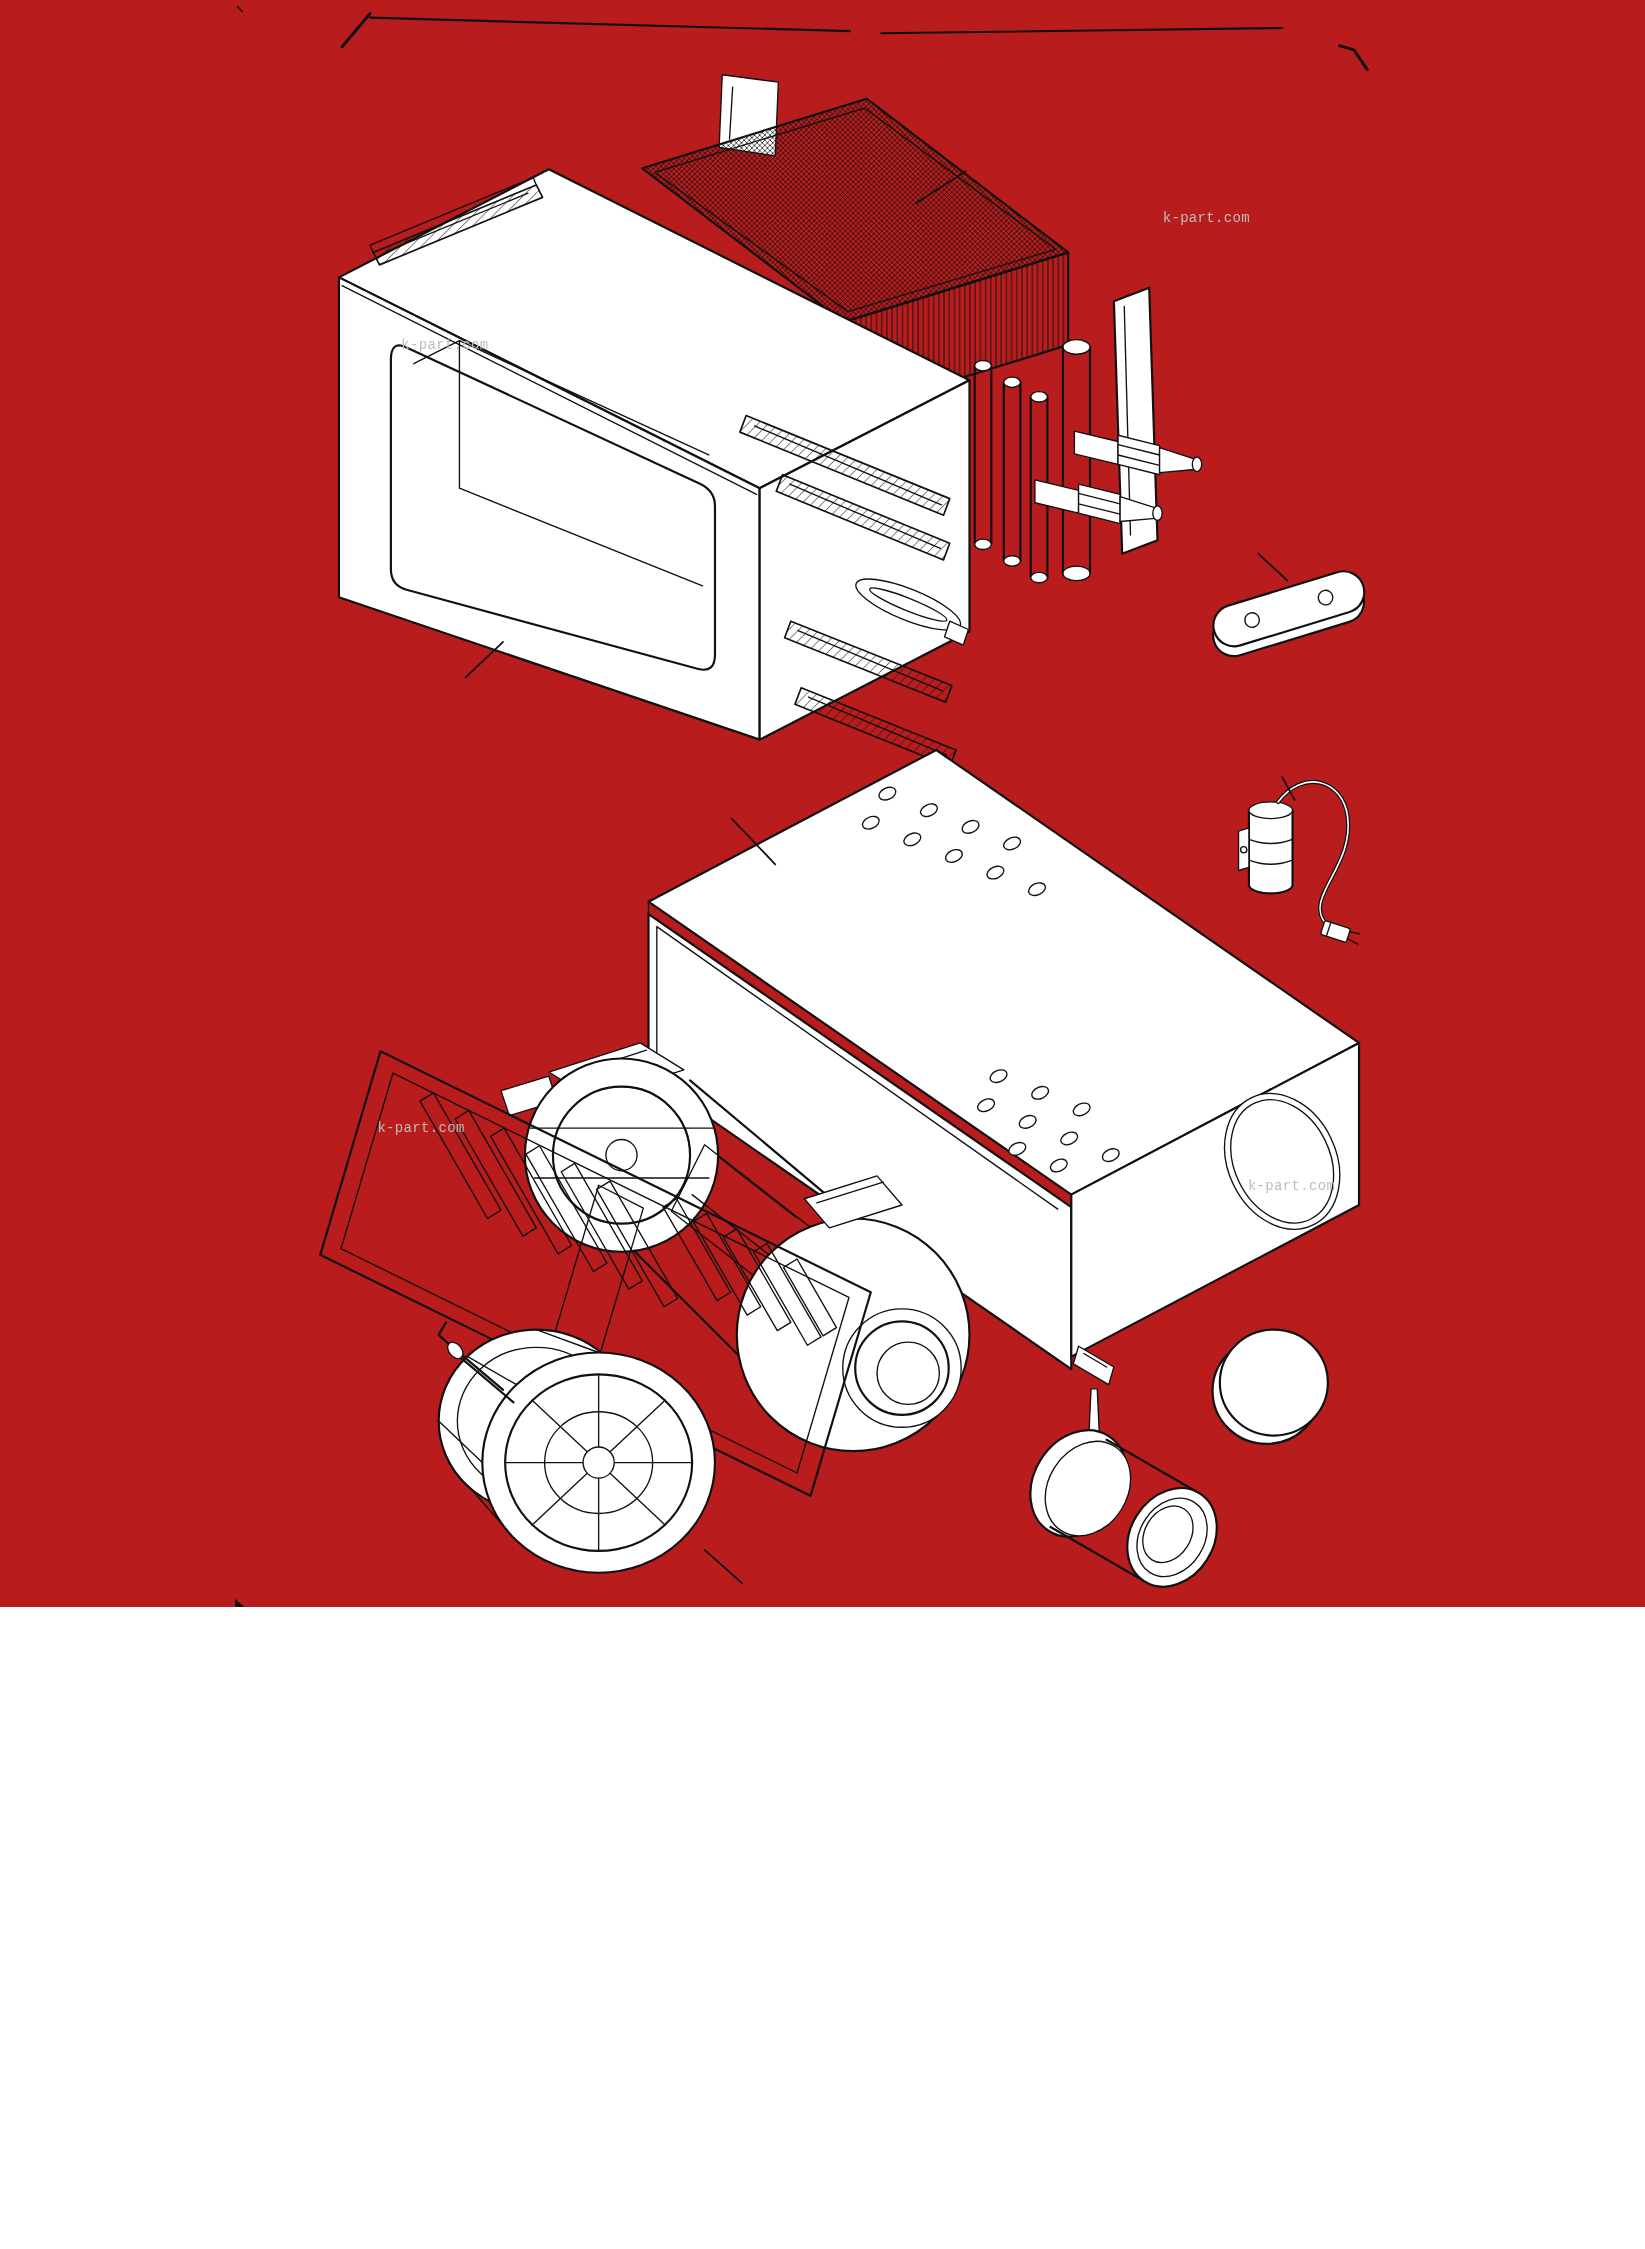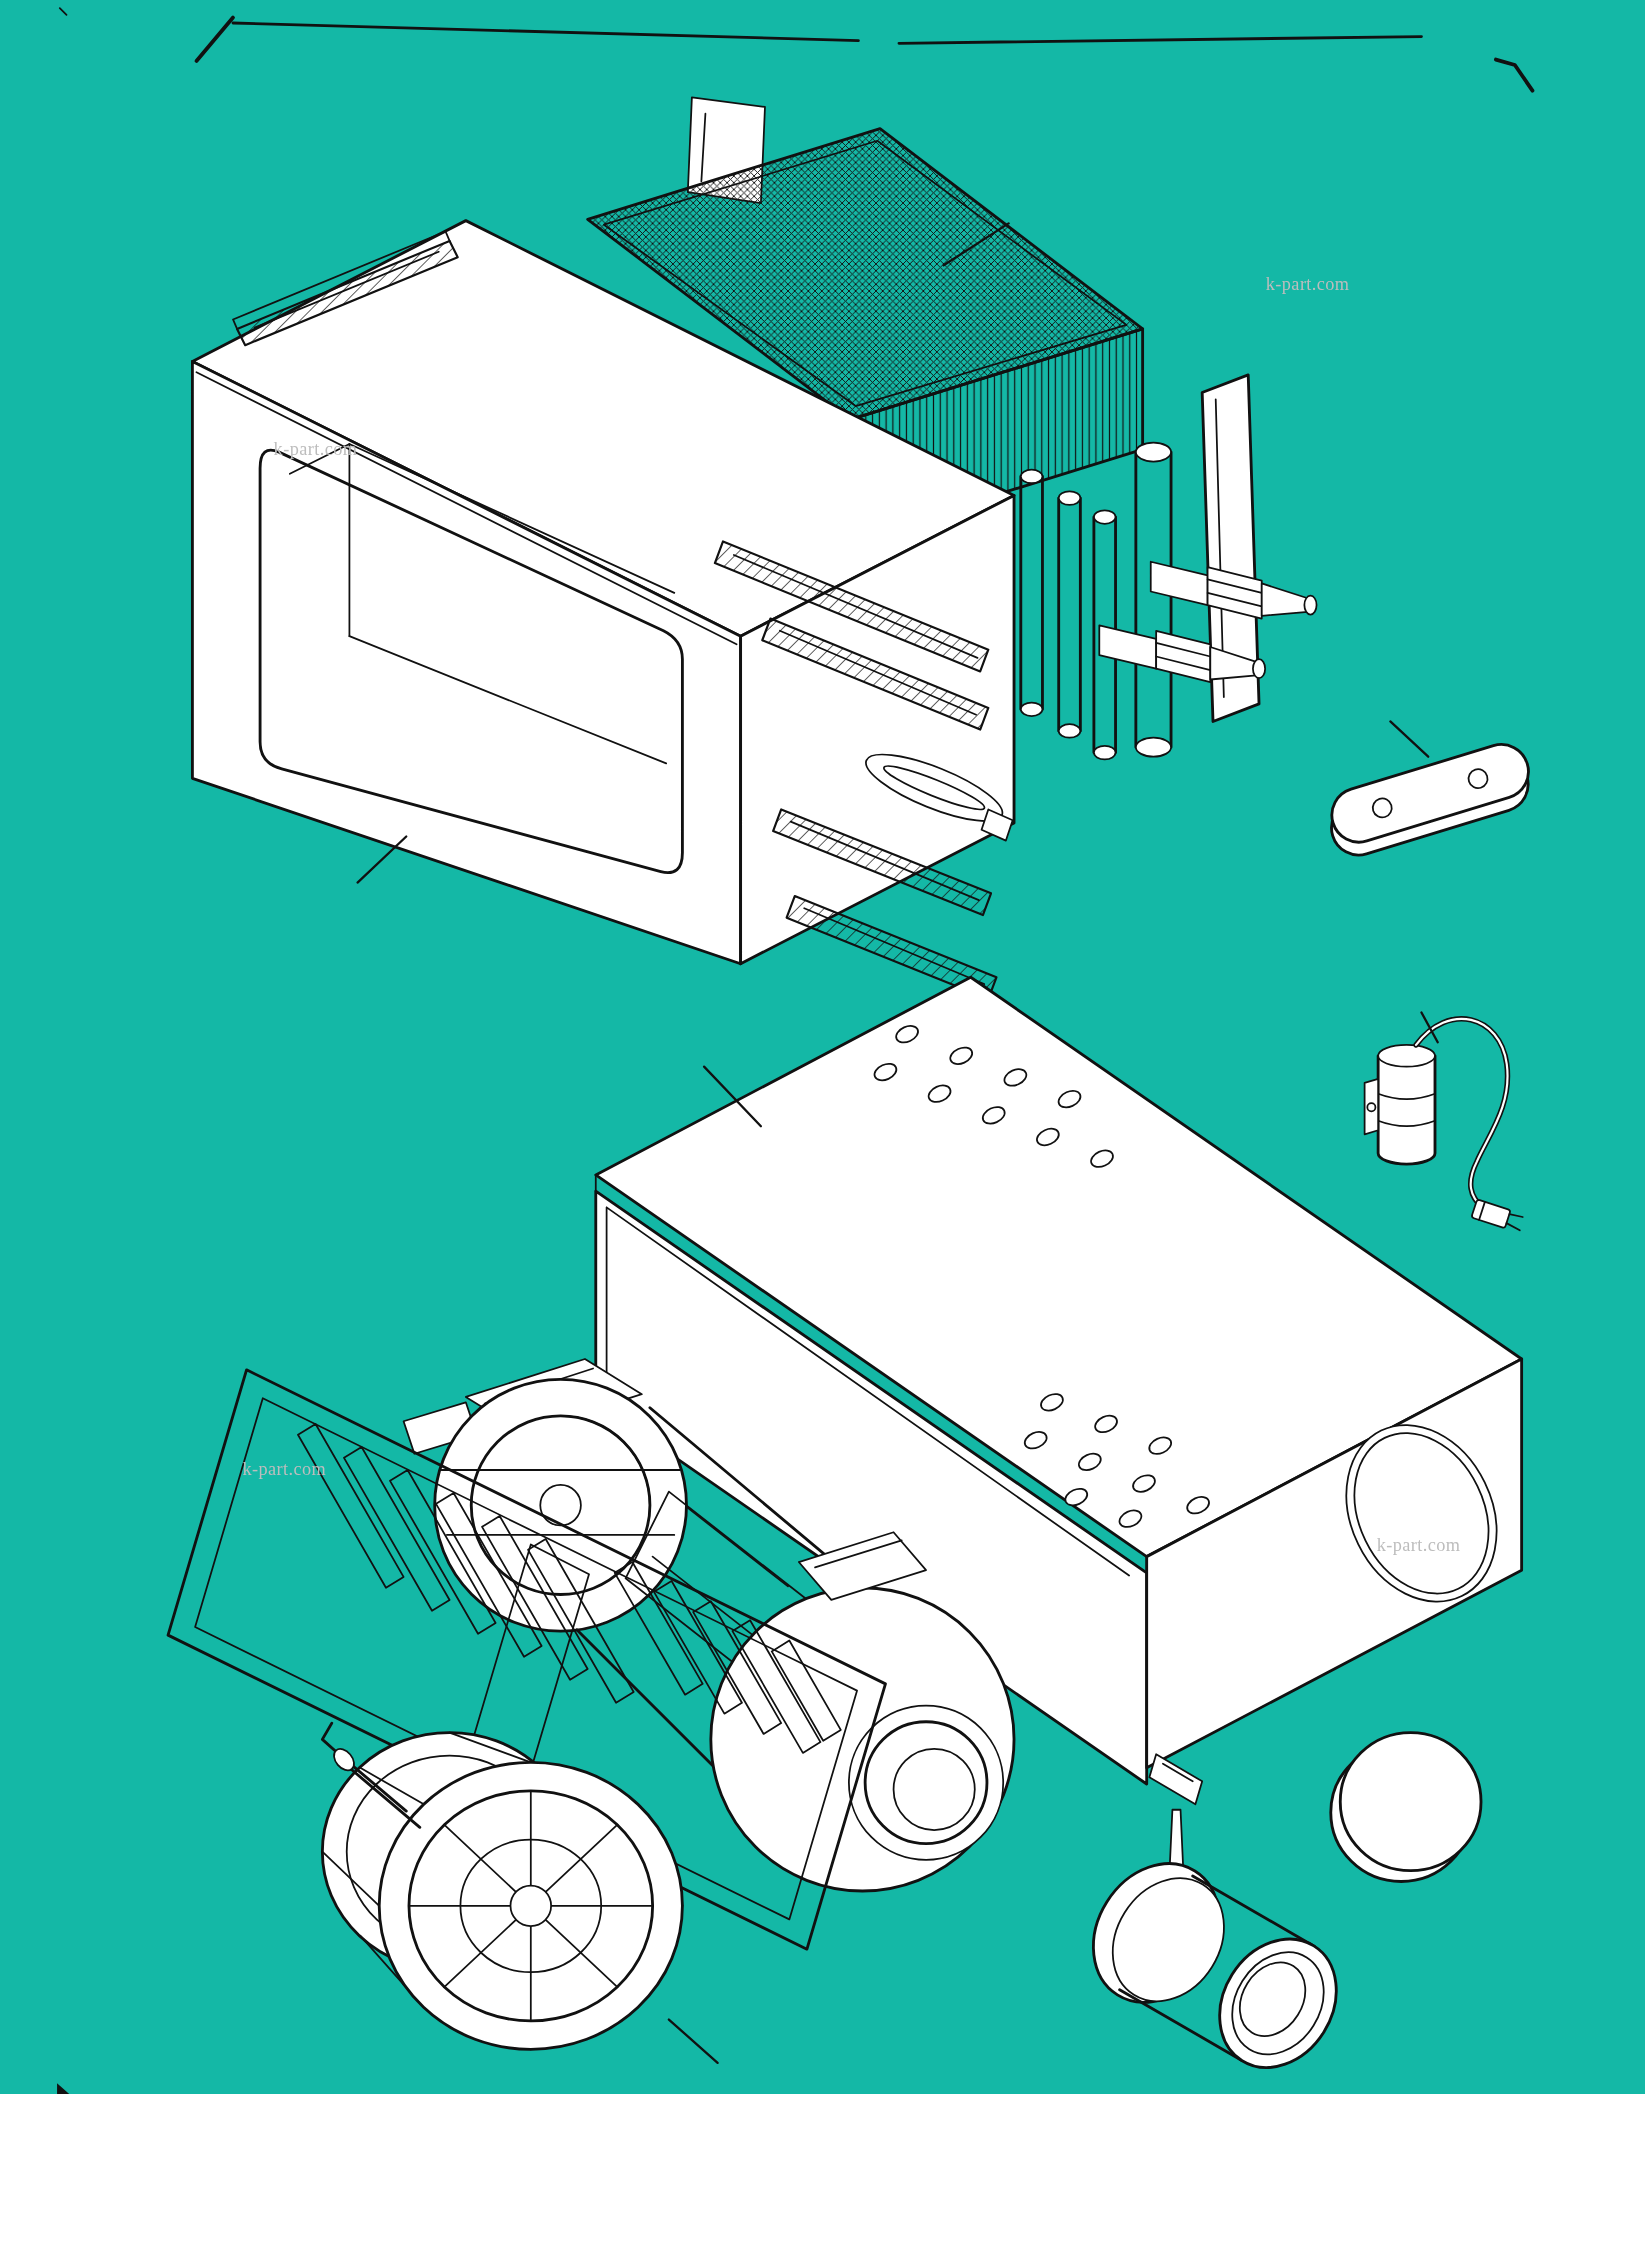--- a/index.html
+++ b/index.html
@@ -1,17 +1,17 @@
 <!DOCTYPE html>
 <html style="font-size:12.4px"><head>
 <meta charset="utf-8">
 <style>
   html,body{margin:0;padding:0;background:#ffffff}
-  .page{position:relative;width:1645px;height:2094px;background:#14b8a6;
-        font-family:Liberation Serif, serif;overflow:hidden}
+  .page{position:relative;width:1645px;height:1607px;background:#b91c1c;
+        font-family:Liberation Mono, monospace;overflow:hidden}
   .page svg{position:absolute;left:0;top:0;width:100%;height:100%;display:block}
   
   .s2{fill:none;stroke:#111;stroke-width:2.1;stroke-linecap:round;stroke-linejoin:round}
   .s3{fill:none;stroke:#111;stroke-width:2.8;stroke-linecap:round;stroke-linejoin:round}
   .s1{fill:none;stroke:#111;stroke-width:1.3;stroke-linecap:round;stroke-linejoin:round}
   .wf{fill:#ffffff;stroke:#111;stroke-width:2.1;stroke-linejoin:round}
   .wf1{fill:#ffffff;stroke:#111;stroke-width:1.3;stroke-linejoin:round}
   .hf{fill:url(#hatch45);stroke:#111;stroke-width:1.6;stroke-linejoin:round}
   .cf{fill:url(#crosshatch);stroke:#111;stroke-width:2.1;stroke-linejoin:round}
   .vf{fill:url(#vhatch);stroke:#111;stroke-width:2.1;stroke-linejoin:round}

